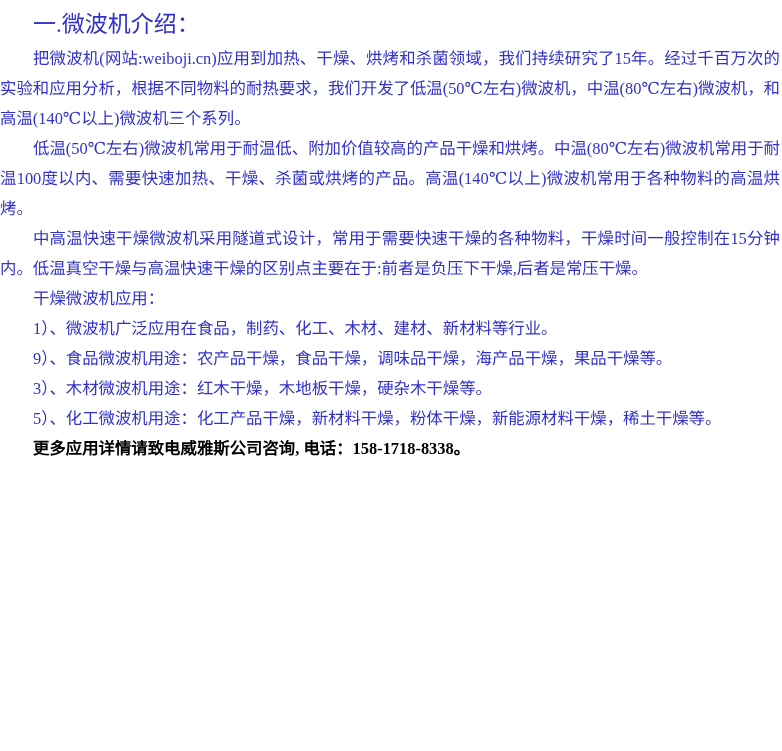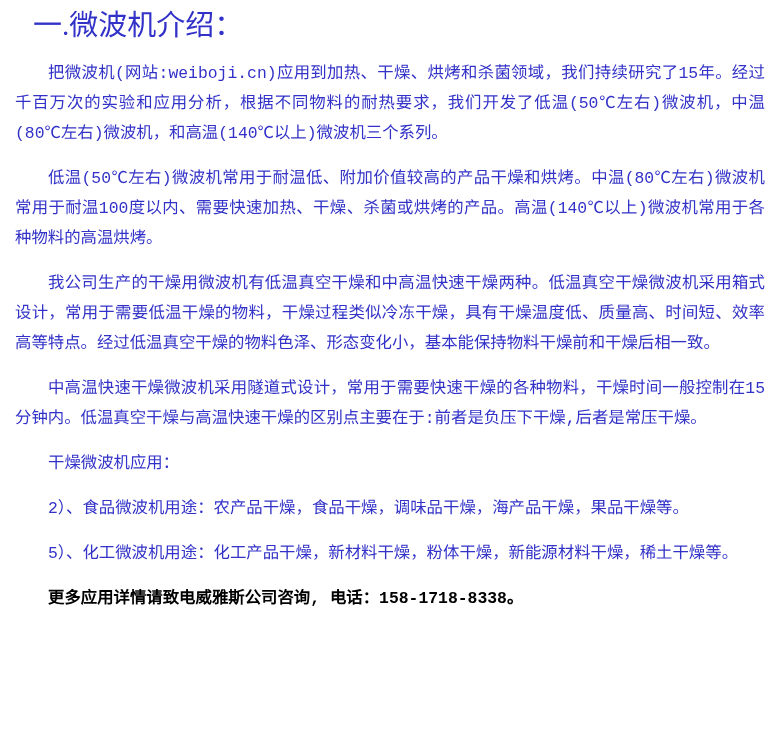--- a/index.html
+++ b/index.html
@@ -14,59 +14,59 @@
   }
   .doc{
     width:782px;height:751px;box-sizing:border-box;
     padding:0 2px 0 0;
     color:var(--ink);
     font-size:16.4px;
     line-height:30px;
     text-align:justify;
   }
   .doc .heading{
-    font-size:29px;
+    font-size:23px;
     line-height:38px;
     font-weight:normal;
     margin:0;
     text-indent:33px;
     text-align:left;
   }
   .doc .heading.first{margin-top:6px;}
   .doc p{
-    margin:15px;
+    margin:0;
     text-indent:33px;
-    font-family:Liberation Mono, monospace;
   }
   .doc p.note{
     font-weight:bold;
     color:var(--note);
   }
 </style>
 </head>
 <body>
 
 <div class="doc">
 
   <h2 class="heading first">一.微波机介绍：</h2>
 
   <p>把微波机(网站:weiboji.cn)应用到加热、干燥、烘烤和杀菌领域，我们持续研究了15年。经过千百万次的实验和应用分析，根据不同物料的耐热要求，我们开发了低温(50℃左右)微波机，中温(80℃左右)微波机，和高温(140℃以上)微波机三个系列。</p>
 
   <p>低温(50℃左右)微波机常用于耐温低、附加价值较高的产品干燥和烘烤。中温(80℃左右)微波机常用于耐温100度以内、需要快速加热、干燥、杀菌或烘烤的产品。高温(140℃以上)微波机常用于各种物料的高温烘烤。</p>
 
 
-  <p>我公司生产的干燥用微波机有低温真空干燥和中高温快速干燥两种。低温真空干燥微波机采用箱式设计，常用于需要低温干燥的物料，干燥过程类似冷冻干燥，具有干燥温度低、质量高、时间短、效率高等特点。经过低温真空干燥的物料色泽、形态变化小，基本能保持物料干燥前和干燥后相一致。</p>
 
   <p>中高温快速干燥微波机采用隧道式设计，常用于需要快速干燥的各种物料，干燥时间一般控制在15分钟内。低温真空干燥与高温快速干燥的区别点主要在于:前者是负压下干燥,后者是常压干燥。</p>
 
   <p>干燥微波机应用：</p>
 
+  <p>1）、微波机广泛应用在食品，制药、化工、木材、建材、新材料等行业。</p>
 
-  <p>2）、食品微波机用途：农产品干燥，食品干燥，调味品干燥，海产品干燥，果品干燥等。</p>
+  <p>9）、食品微波机用途：农产品干燥，食品干燥，调味品干燥，海产品干燥，果品干燥等。</p>
 
+  <p>3）、木材微波机用途：红木干燥，木地板干燥，硬杂木干燥等。</p>
 
 
   <p>5）、化工微波机用途：化工产品干燥，新材料干燥，粉体干燥，新能源材料干燥，稀土干燥等。</p>
 
 
   <p class="note">更多应用详情请致电威雅斯公司咨询, 电话：158-1718-8338。</p>
 
 
 
 </div>

